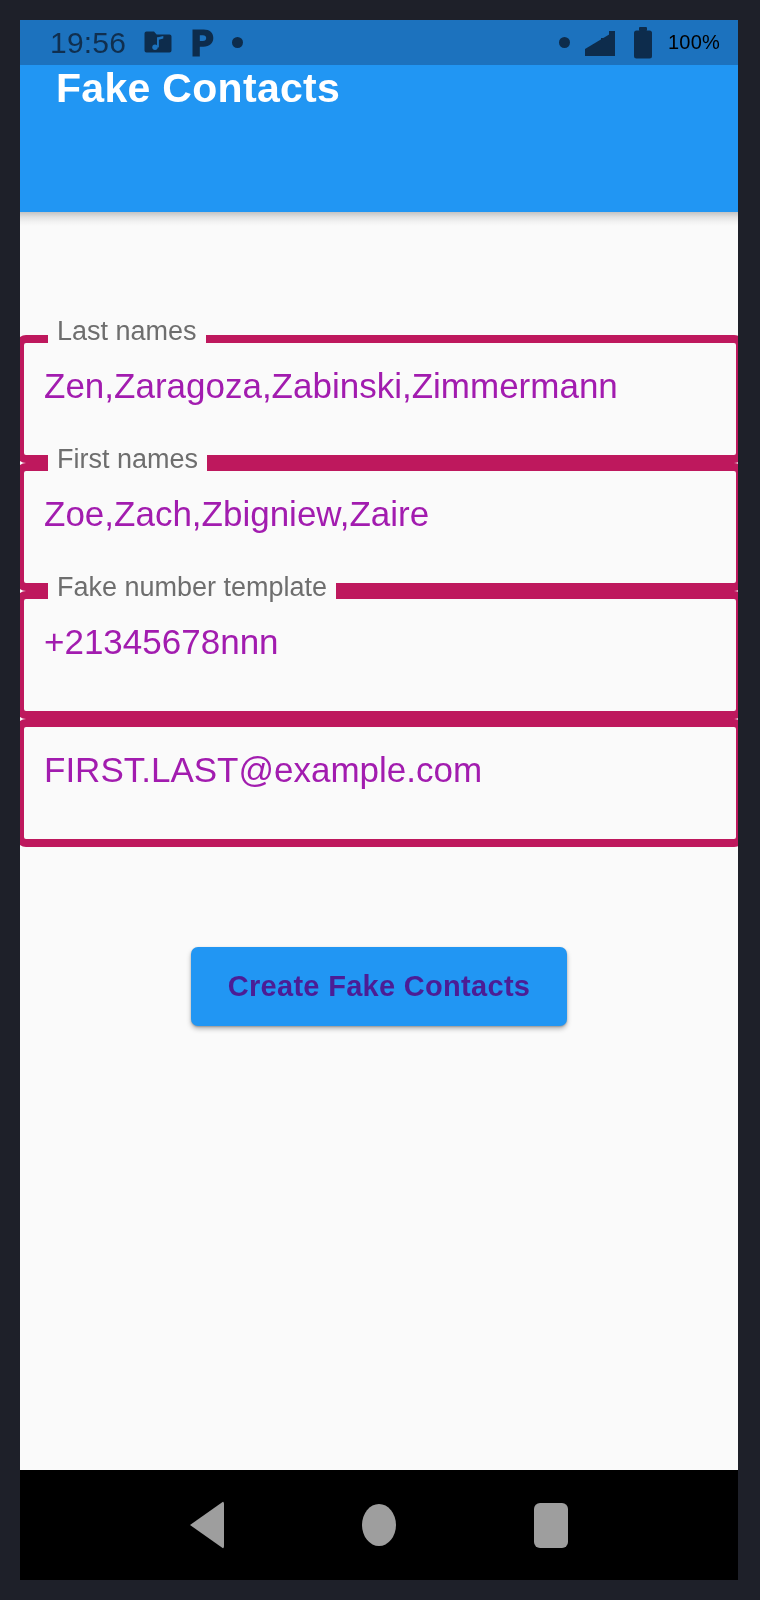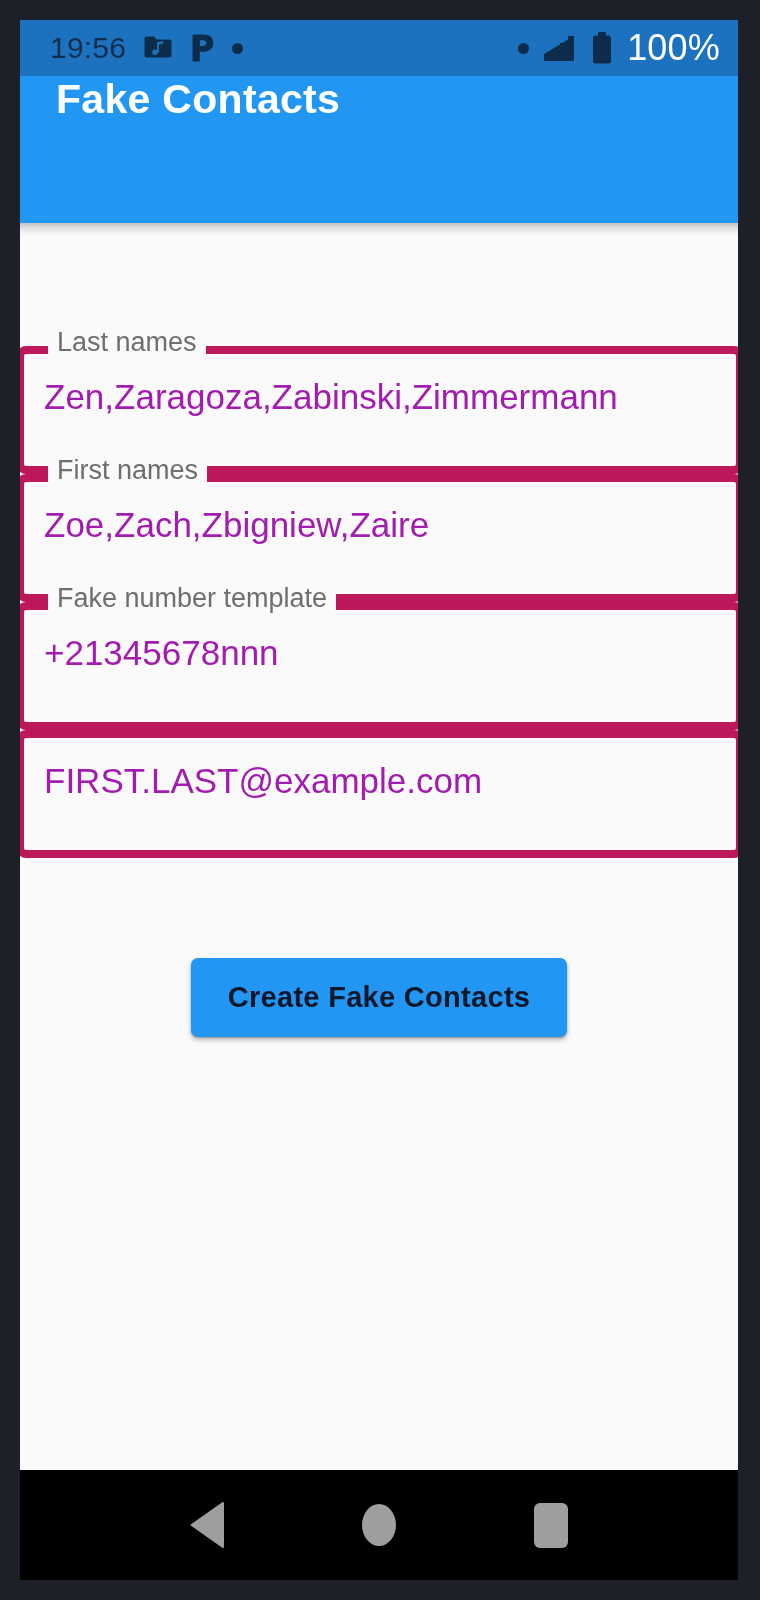--- a/index.html
+++ b/index.html
@@ -27,21 +27,21 @@
     top: 20px;
     width: 718px;
     height: 1560px;
     background: #fafafa;
     overflow: hidden;
   }
 
   
   #status-bar {
     position: relative;
-    height: 56px;
+    height: 45px;
     background: #1c72be;
     display: flex;
     align-items: center;
     padding: 0 18px 0 30px;
     color: #0d2c4c;
   }
   #status-left {
     display: flex;
     align-items: center;
     gap: 17px;
@@ -52,22 +52,22 @@
     color: #102f4f;
   }
   .st-icon { display: flex; align-items: center; }
   #status-spacer { flex: 1 1 auto; }
   #status-right {
     display: flex;
     align-items: center;
     gap: 14px;
   }
   #battery-pct {
-    font-size: 36px;
-    color: #ffffff;
+    font-size: 20px;
+    color: #000000;
     letter-spacing: 0.2px;
   }
   .dot-glyph {
     width: 11px; height: 11px; border-radius: 50%;
     background: #0d2c4c;
     display: block;
   }
 
   
   #app-bar {
@@ -144,21 +144,21 @@
   
   #button-col {
     margin-top: 100px;
     display: flex;
     flex-direction: column;
     align-items: center;
     gap: 23px;
   }
   .action-btn {
     background: #2196f3;
-    color: #0f172a;
+    color: #4c1d95;
     font-family: "Liberation Sans", sans-serif;
     font-size: 29px;
     font-weight: bold;
     border: none;
     border-radius: 7px;
     padding: 23px 37px;
     letter-spacing: 0.3px;
     box-shadow: 0 3px 5px rgba(0,0,0,0.26), 0 1px 2px rgba(0,0,0,0.22);
     cursor: pointer;
     white-space: nowrap;

